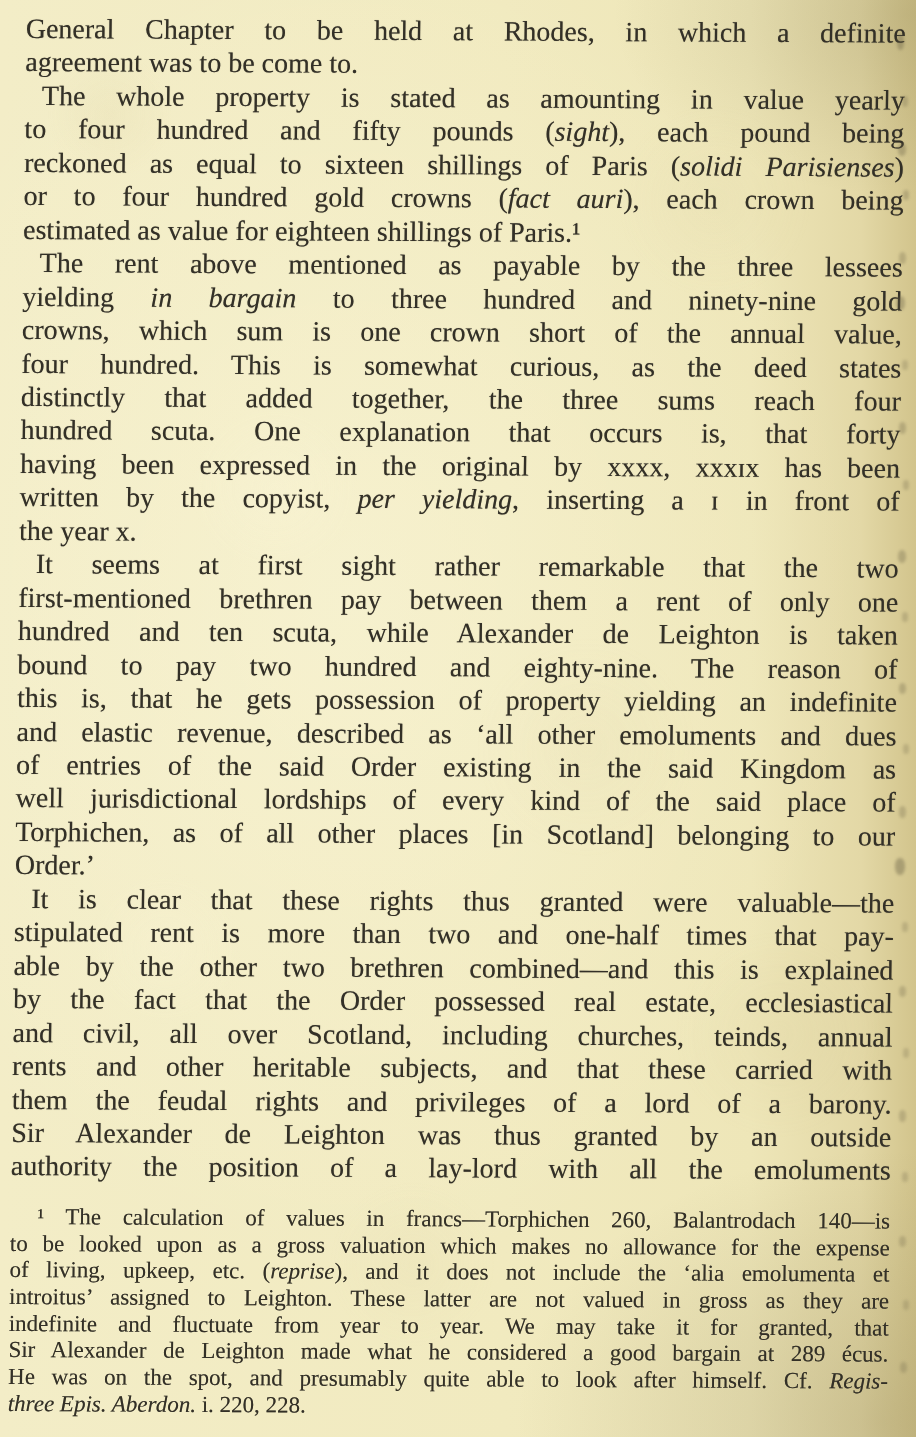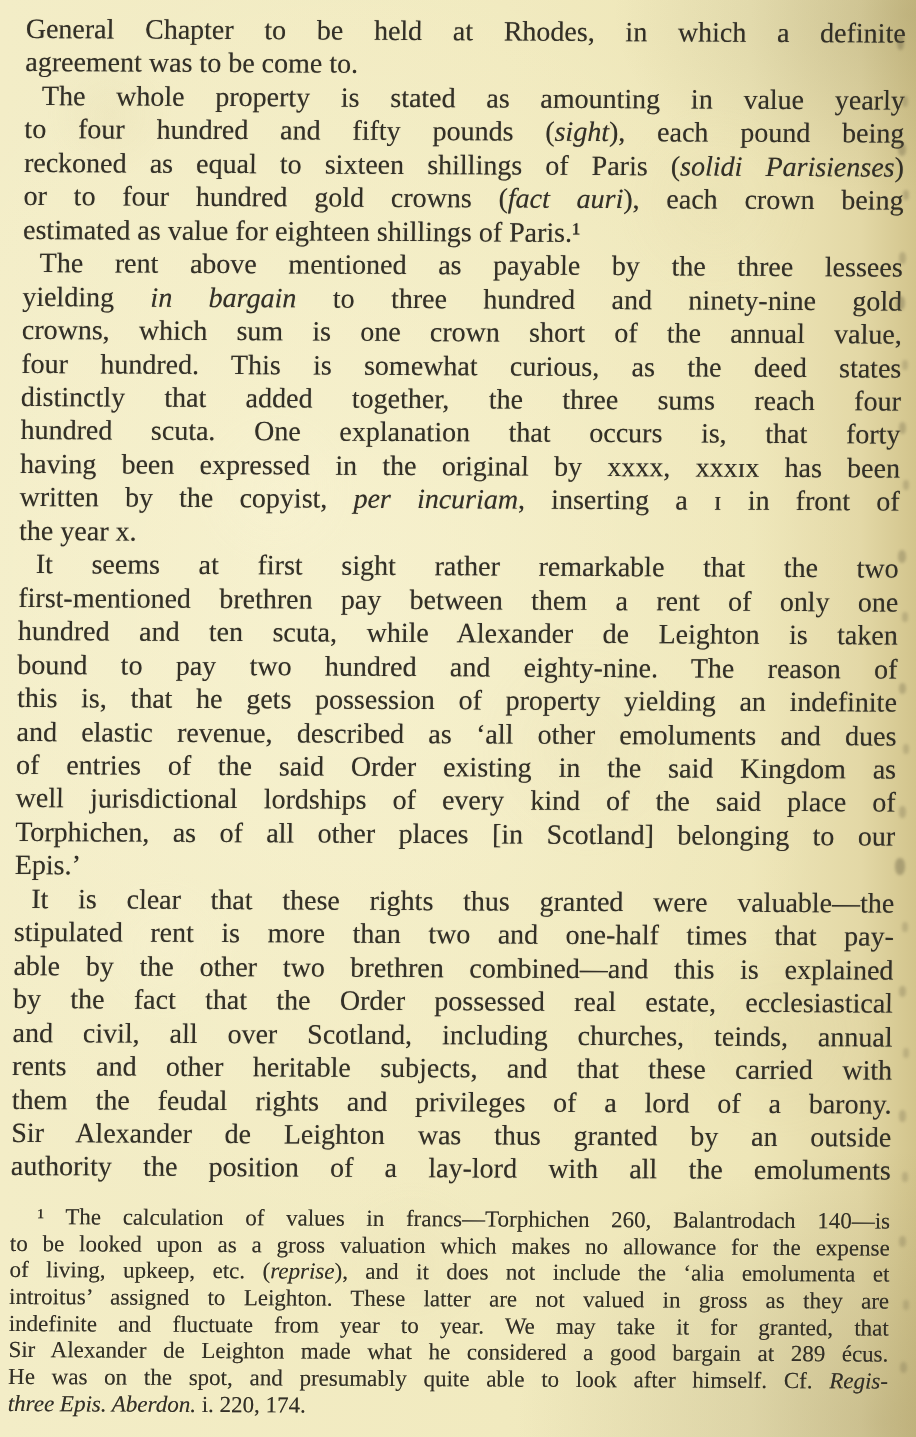--- a/index.html
+++ b/index.html
@@ -70,55 +70,55 @@
       <div class="bline last"><span>estimated as value for eighteen shillings of Paris.¹</span></div>
     </div>
     <div class="para">
       <div class="bline j indent"><span>The rent above mentioned as payable by the three lessees</span></div>
       <div class="bline j"><span>yielding </span><span class="it">in bargain</span><span> to three hundred and ninety-nine gold</span></div>
       <div class="bline j"><span>crowns, which sum is one crown short of the annual value,</span></div>
       <div class="bline j"><span>four hundred.  This is somewhat curious, as the deed states</span></div>
       <div class="bline j"><span>distinctly that added together, the three sums reach four</span></div>
       <div class="bline j"><span>hundred scuta.  One explanation that occurs is, that forty</span></div>
       <div class="bline j"><span>having been expressed in the original by xxxx, xxxɪx has been</span></div>
-      <div class="bline j"><span>written by the copyist, </span><span class="it">per incuriam</span><span>, inserting a ɪ in front of</span></div>
+      <div class="bline j"><span>written by the copyist, </span><span class="it">per yielding</span><span>, inserting a ɪ in front of</span></div>
       <div class="bline last"><span>the year x.</span></div>
     </div>
     <div class="para">
       <div class="bline j indent"><span>It seems at first sight rather remarkable that the two</span></div>
       <div class="bline j"><span>first-mentioned brethren pay between them a rent of only one</span></div>
       <div class="bline j"><span>hundred and ten scuta, while Alexander de Leighton is taken</span></div>
       <div class="bline j"><span>bound to pay two hundred and eighty-nine.  The reason of</span></div>
       <div class="bline j"><span>this is, that he gets possession of property yielding an indefinite</span></div>
       <div class="bline j"><span>and elastic revenue, described as ‘all other emoluments and dues</span></div>
       <div class="bline j"><span>of entries of the said Order existing in the said Kingdom as</span></div>
       <div class="bline j"><span>well jurisdictional lordships of every kind of the said place of</span></div>
       <div class="bline j"><span>Torphichen, as of all other places [in Scotland] belonging to our</span></div>
-      <div class="bline last"><span>Epis.’</span></div>
+      <div class="bline last"><span>Order.’</span></div>
     </div>
     <div class="para">
       <div class="bline j indent"><span>It is clear that these rights thus granted were valuable—the</span></div>
       <div class="bline j"><span>stipulated rent is more than two and one-half times that pay-</span></div>
       <div class="bline j"><span>able by the other two brethren combined—and this is explained</span></div>
       <div class="bline j"><span>by the fact that the Order possessed real estate, ecclesiastical</span></div>
       <div class="bline j"><span>and civil, all over Scotland, including churches, teinds, annual</span></div>
       <div class="bline j"><span>rents and other heritable subjects, and that these carried with</span></div>
       <div class="bline j"><span>them the feudal rights and privileges of a lord of a barony.</span></div>
       <div class="bline j"><span>Sir Alexander de Leighton was thus granted by an outside</span></div>
       <div class="bline j"><span>authority the position of a lay-lord with all the emoluments</span></div>
     </div>
     <div class="footnote">
       <div class="bline j indent"><span>¹ The calculation of values in francs—Torphichen 260, Balantrodach 140—is</span></div>
       <div class="bline j"><span>to be looked upon as a gross valuation which makes no allowance for the expense</span></div>
       <div class="bline j"><span>of living, upkeep, etc. (</span><span class="it">reprise</span><span>), and it does not include the ‘alia emolumenta et</span></div>
       <div class="bline j"><span>introitus’ assigned to Leighton.  These latter are not valued in gross as they are</span></div>
       <div class="bline j"><span>indefinite and fluctuate from year to year.  We may take it for granted, that</span></div>
       <div class="bline j"><span>Sir Alexander de Leighton made what he considered a good bargain at 289 écus.</span></div>
       <div class="bline j"><span>He was on the spot, and presumably quite able to look after himself.  Cf. </span><span class="it">Regis-</span></div>
-      <div class="bline last"><span class="it">three Epis. Aberdon.</span><span> i. 220, 174.</span></div>
+      <div class="bline last"><span class="it">three Epis. Aberdon.</span><span> i. 220, 228.</span></div>
     </div>
   </div>
 
 <div id="bleed-layer">
     <div class="bleed" style="left: 897px; top: 34px; width: 7px; height: 16px; opacity: 0.38;"></div>
     <div class="bleed" style="left: 902px; top: 96px; width: 6px; height: 11px; opacity: 0.26;"></div>
     <div class="bleed" style="left: 898px; top: 143px; width: 8px; height: 13px; opacity: 0.34;"></div>
     <div class="bleed" style="left: 903px; top: 190px; width: 6px; height: 10px; opacity: 0.3;"></div>
     <div class="bleed" style="left: 899px; top: 252px; width: 7px; height: 12px; opacity: 0.28;"></div>
     <div class="bleed" style="left: 896px; top: 296px; width: 9px; height: 14px; opacity: 0.36;"></div>

